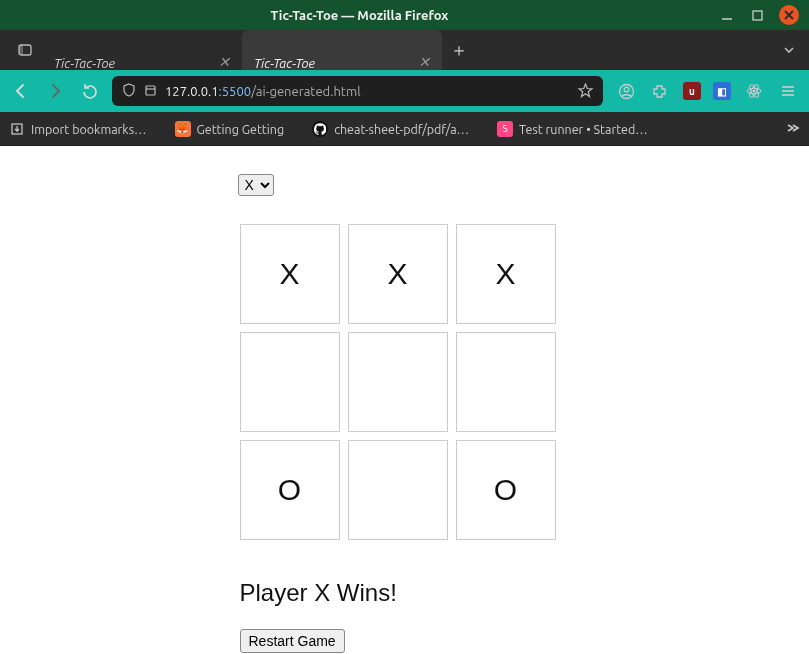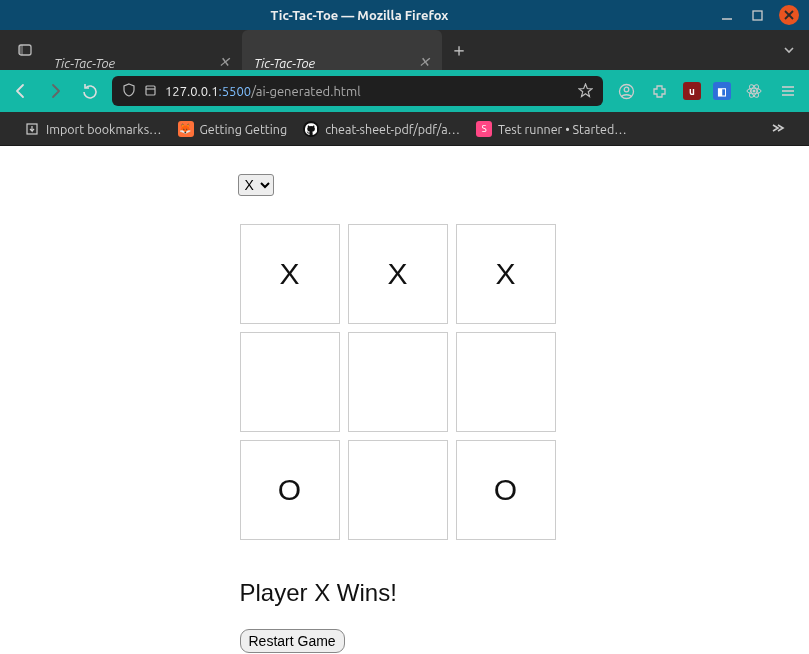--- a/index.html
+++ b/index.html
@@ -7,21 +7,21 @@
     margin: 0;
     font-family: "Ubuntu", "Segoe UI", Arial, sans-serif;
     background: #f0f0f0;
     width: 809px;
     height: 654px;
     overflow: hidden;
   }
   
   .titlebar {
     height: 30px;
-    background: #0c4a6e;
+    background: #14532d;
     color: #ddd;
     display: flex;
     align-items: center;
     font-size: 13px;
   }
   .titlebar .title {
     flex: 1;
     text-align: center;
     color: #eee;
     font-weight: 600;
@@ -114,22 +114,22 @@
     font-size:10px; font-weight:bold;
   }
   .ext-ubo { background:#8b1a1a; color:#fff; }
   .ext-blue { background:#2e6fd9; color:#fff; }
   
   .bookbar {
     height:34px;
     background:#2b2b2b;
     display:flex;
     align-items:center;
-    gap:16px;
-    padding:0 24px;
+    gap:28px;
+    padding:0 9px;
     color:#ccc;
     font-size:12.5px;
     border-bottom:1px solid #1a1a1a;
   }
   .bookbar .bm { display:flex; align-items:center; gap:6px; white-space:nowrap; max-width:170px; overflow:hidden; text-overflow:ellipsis; }
   .bm-icon { width:16px; height:16px; display:inline-flex; align-items:center; justify-content:center; border-radius:3px; font-size:10px;}
   .bm-ff { background:#ff7139; color:#fff; }
   .bm-gh { background:#111; color:#fff; border-radius:50%; }
   .bm-sb { background:#ff4785; color:#fff; }
   .bookbar .right { margin-left:auto; color:#ccc; }
@@ -177,21 +177,21 @@
     color:#111;
   }
   .restart {
     margin-top: 22px;
   }
   .restart button {
     font-size:14px;
     padding:3px 8px;
     background:#efefef;
     border:1px solid #888;
-    border-radius:9px;
+    border-radius:3px;
   }
 </style>
 </head>
 <body>
 
 <div class="titlebar">
   <div class="title">Tic-Tac-Toe — Mozilla Firefox</div>
   <div class="win-btns">
     <span class="win-btn">
       <svg width="12" height="12" viewBox="0 0 12 12">

